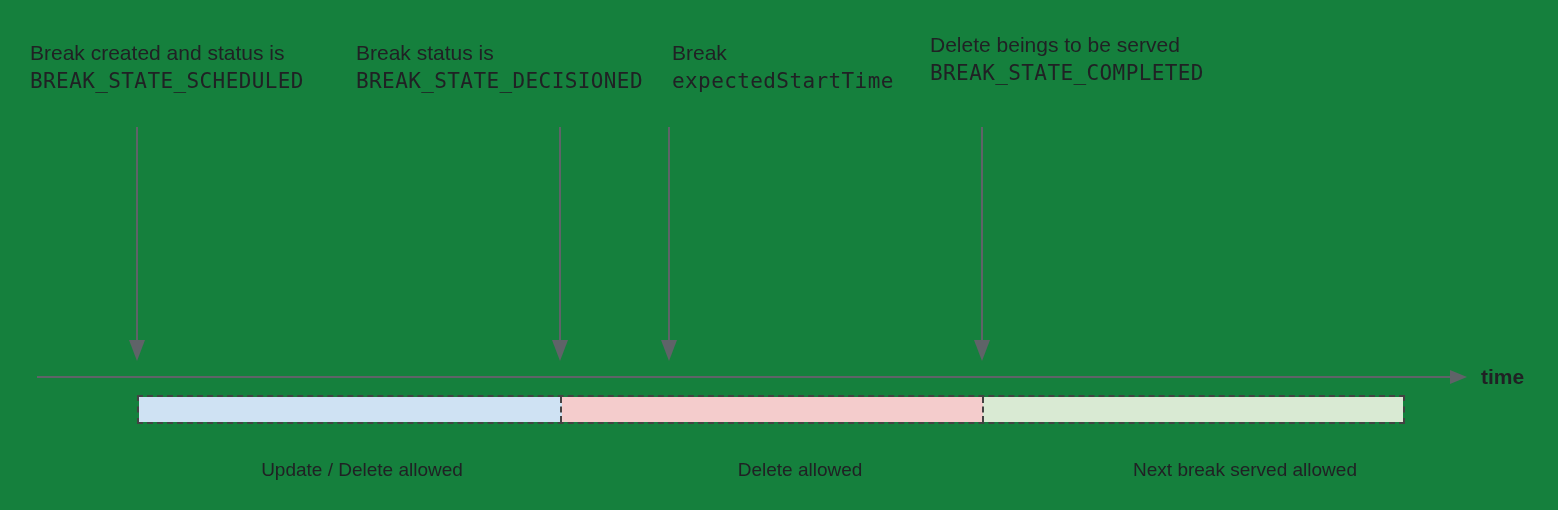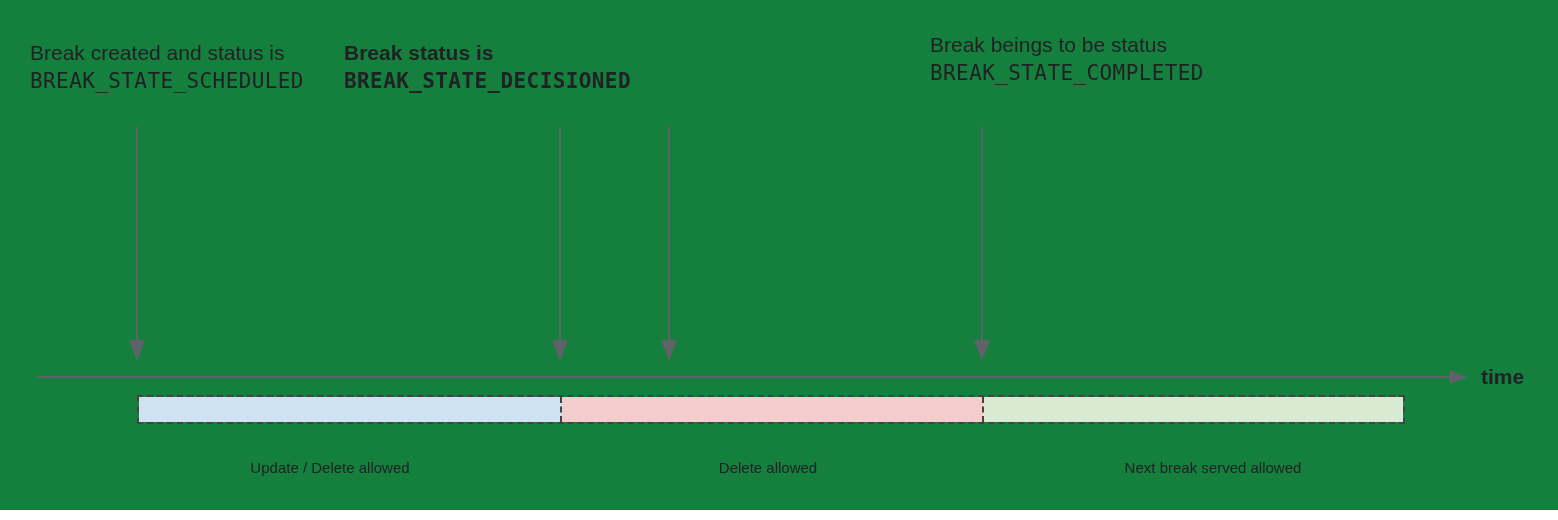--- a/index.html
+++ b/index.html
@@ -83,43 +83,48 @@
     position: absolute;
     top: 0;
     width: 0;
     height: 25px;
     border-left: 2px dashed #434343;
   }
   .segment-label {
     position: absolute;
     top: 459px;
     transform: translateX(-50%);
-    font-size: 15px;
+    font-size: 19px;
     color: #202124;
     white-space: nowrap;
+    margin-left: 32px;
   }
 </style>
 </head>
 <body>
 
 <div class="canvas">
 
   <div class="annotation" style="left:30px; top:38px;">
     <div>Break created and status is</div>
     <div class="code">BREAK_STATE_SCHEDULED</div>
   </div>
 
-  <div class="annotation" style="left:344px; top:38px;font-weight:bold;">
+  <div class="annotation" style="left:356px; top:38px;">
     <div>Break status is</div>
     <div class="code">BREAK_STATE_DECISIONED</div>
   </div>
 
+  <div class="annotation" style="left:672px; top:38px;">
+    <div>Break</div>
+    <div class="code">expectedStartTime</div>
+  </div>
 
   <div class="annotation" style="left:930px; top:30px;">
-    <div>Break beings to be status</div>
+    <div>Delete beings to be served</div>
     <div class="code">BREAK_STATE_COMPLETED</div>
   </div>
 
   <div>
     <div class="arrow-stem" style="left:136px; top:127px; height:213px;"></div>
     <div class="arrowhead-down" style="left:129px; top:340px;"></div>
   </div>
   <div>
     <div class="arrow-stem" style="left:559px; top:127px; height:213px;"></div>
     <div class="arrowhead-down" style="left:552px; top:340px;"></div>

